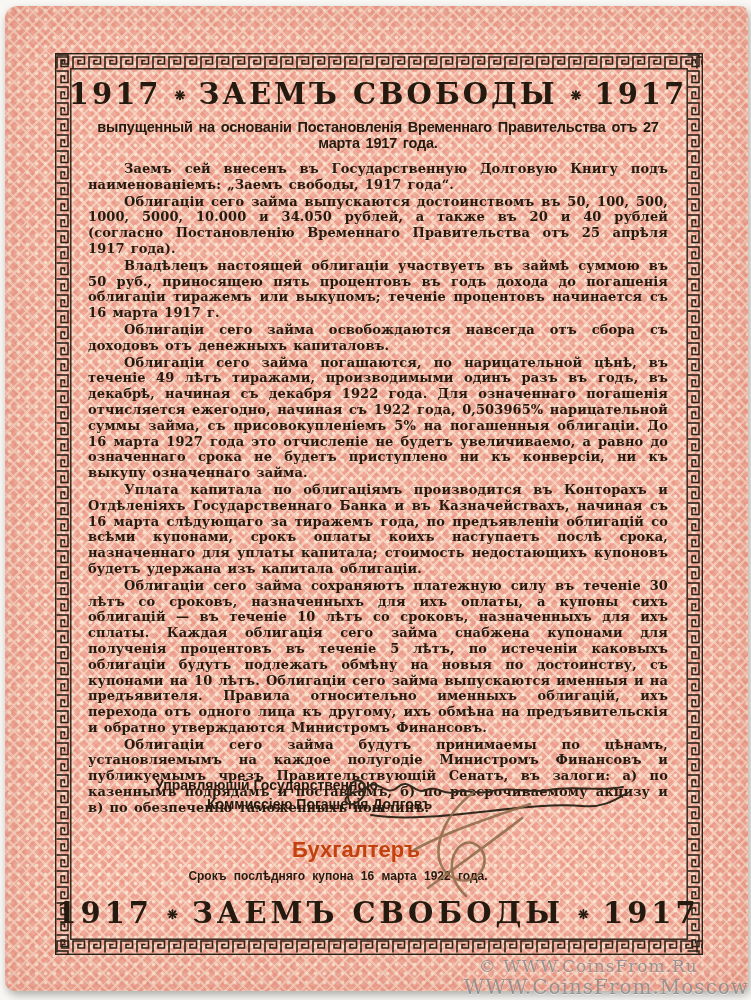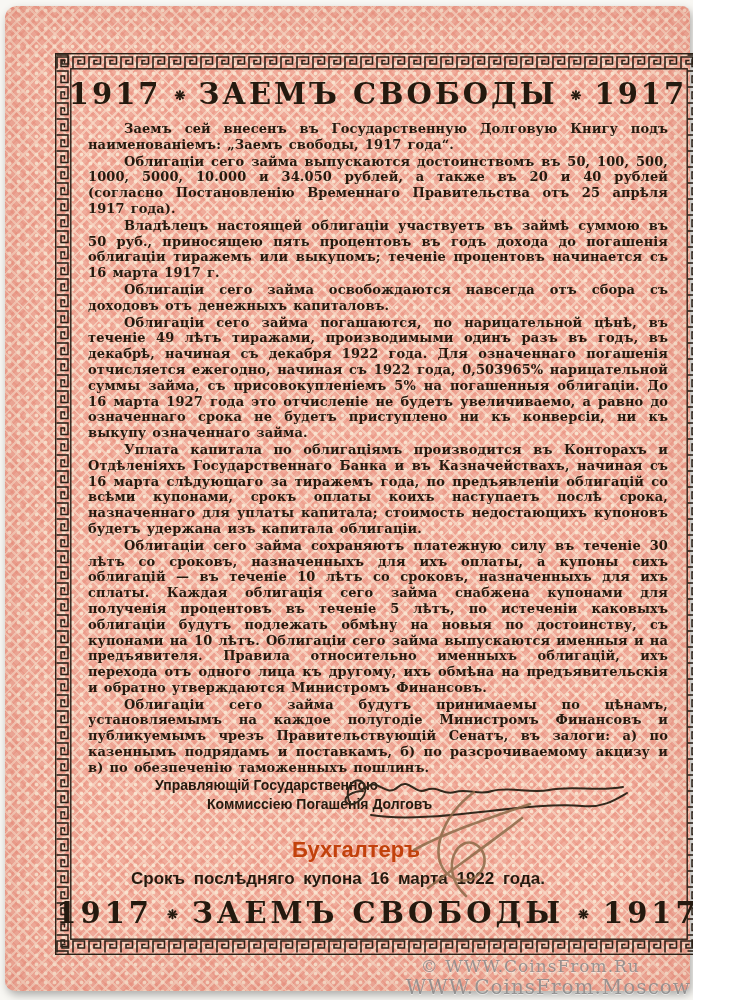--- a/index.html
+++ b/index.html
@@ -1,18 +1,18 @@
 <!DOCTYPE html>
 <html><head>
 <meta charset="utf-8">
 <style>
   html,body{margin:0;padding:0;}
   .page{
     position:relative;
-    width:693px;height:1000px;
+    width:751px;height:1000px;
     background:#f8f7f3;
     overflow:hidden;
     font-family:"DejaVu Serif", serif;
   }
   .paper{
     position:absolute;
     top:6px;left:5px;right:3px;bottom:9px;
     border-radius:12px 8px 8px 10px;
     background-color:#f0ac9b;
     background-image:
@@ -61,21 +61,21 @@
   .accountant{
     position:absolute;left:292px;top:837px;
     font-family:"Liberation Sans", sans-serif;
     font-weight:700;font-size:22px;color:#c2410c;
     white-space:nowrap;
   }
   .coupon-line{
     position:absolute;left:48px;top:869px;width:580px;
     text-align:center;
     font-family:"Liberation Sans", sans-serif;
-    font-weight:700;font-size:17px;color:#241a0f;
+    font-weight:700;font-size:12px;color:#241a0f;
     word-spacing:4px;white-space:nowrap;
   }
   .bottom-title{
     position:absolute;left:88px;top:896px;width:580px;
     display:flex;align-items:center;justify-content:center;gap:14px;
     color:#241a0f;font-weight:700;font-size:29px;letter-spacing:4px;
     white-space:nowrap;
   }
   .bottom-title .orn{font-size:13px;letter-spacing:0;position:relative;top:1px;}
   .sig-ink{position:absolute;left:335px;top:765px;z-index:3;}
@@ -116,20 +116,21 @@
   </svg>
 
   <div class="content">
     <div class="title-row">
       <span>1917</span>
       <span class="orn">❋</span>
       <span>ЗАЕМЪ СВОБОДЫ</span>
       <span class="orn">❋</span>
       <span>1917</span>
     </div>
+    <div class="subtitle">выпущенный на основаніи Постановленія Временнаго Правительства отъ 27 марта 1917 года.</div>
     <div class="body-text">
         <p>Заемъ сей внесенъ въ Государственную Долговую Книгу подъ наименованіемъ: „Заемъ свободы, 1917 года“.</p>
         <p>Облигаціи сего займа выпускаются достоинствомъ въ 50, 100, 500, 1000, 5000, 10.000 и 34.050 рублей, а также въ 20 и 40 рублей (согласно Постановленію Временнаго Правительства отъ 25 апрѣля 1917 года).</p>
         <p>Владѣлецъ настоящей облигаціи участвуетъ въ займѣ суммою въ 50 руб., приносящею пять процентовъ въ годъ дохода до погашенія облигаціи тиражемъ или выкупомъ; теченіе процентовъ начинается съ 16 марта 1917 г.</p>
         <p>Облигаціи сего займа освобождаются навсегда отъ сбора съ доходовъ отъ денежныхъ капиталовъ.</p>
         <p>Облигаціи сего займа погашаются, по нарицательной цѣнѣ, въ теченіе 49 лѣтъ тиражами, производимыми одинъ разъ въ годъ, въ декабрѣ, начиная съ декабря 1922 года. Для означеннаго погашенія отчисляется ежегодно, начиная съ 1922 года, 0,503965% нарицательной суммы займа, съ присовокупленіемъ 5% на погашенныя облигаціи. До 16 марта 1927 года это отчисленіе не будетъ увеличиваемо, а равно до означеннаго срока не будетъ приступлено ни къ конверсіи, ни къ выкупу означеннаго займа.</p>
         <p>Уплата капитала по облигаціямъ производится въ Конторахъ и Отдѣленіяхъ Государственнаго Банка и въ Казначействахъ, начиная съ 16 марта слѣдующаго за тиражемъ года, по предъявленіи облигацій со всѣми купонами, срокъ оплаты коихъ наступаетъ послѣ срока, назначеннаго для уплаты капитала; стоимость недостающихъ купоновъ будетъ удержана изъ капитала облигаціи.</p>
         <p>Облигаціи сего займа сохраняютъ платежную силу въ теченіе 30 лѣтъ со сроковъ, назначенныхъ для ихъ оплаты, а купоны сихъ облигацій — въ теченіе 10 лѣтъ со сроковъ, назначенныхъ для ихъ сплаты. Каждая облигація сего займа снабжена купонами для полученія процентовъ въ теченіе 5 лѣтъ, по истеченіи каковыхъ облигаціи будутъ подлежать обмѣну на новыя по достоинству, съ купонами на 10 лѣтъ. Облигаціи сего займа выпускаются именныя и на предъявителя. Правила относительно именныхъ облигацій, ихъ перехода отъ одного лица къ другому, ихъ обмѣна на предъявительскія и обратно утверждаются Министромъ Финансовъ.</p>
         <p>Облигаціи сего займа будутъ принимаемы по цѣнамъ, установляемымъ на каждое полугодіе Министромъ Финансовъ и публикуемымъ чрезъ Правительствующій Сенатъ, въ залоги: а) по казеннымъ подрядамъ и поставкамъ, б) по разсрочиваемому акцизу и в) по обезпеченію таможенныхъ пошлинъ.</p>
       </div>

